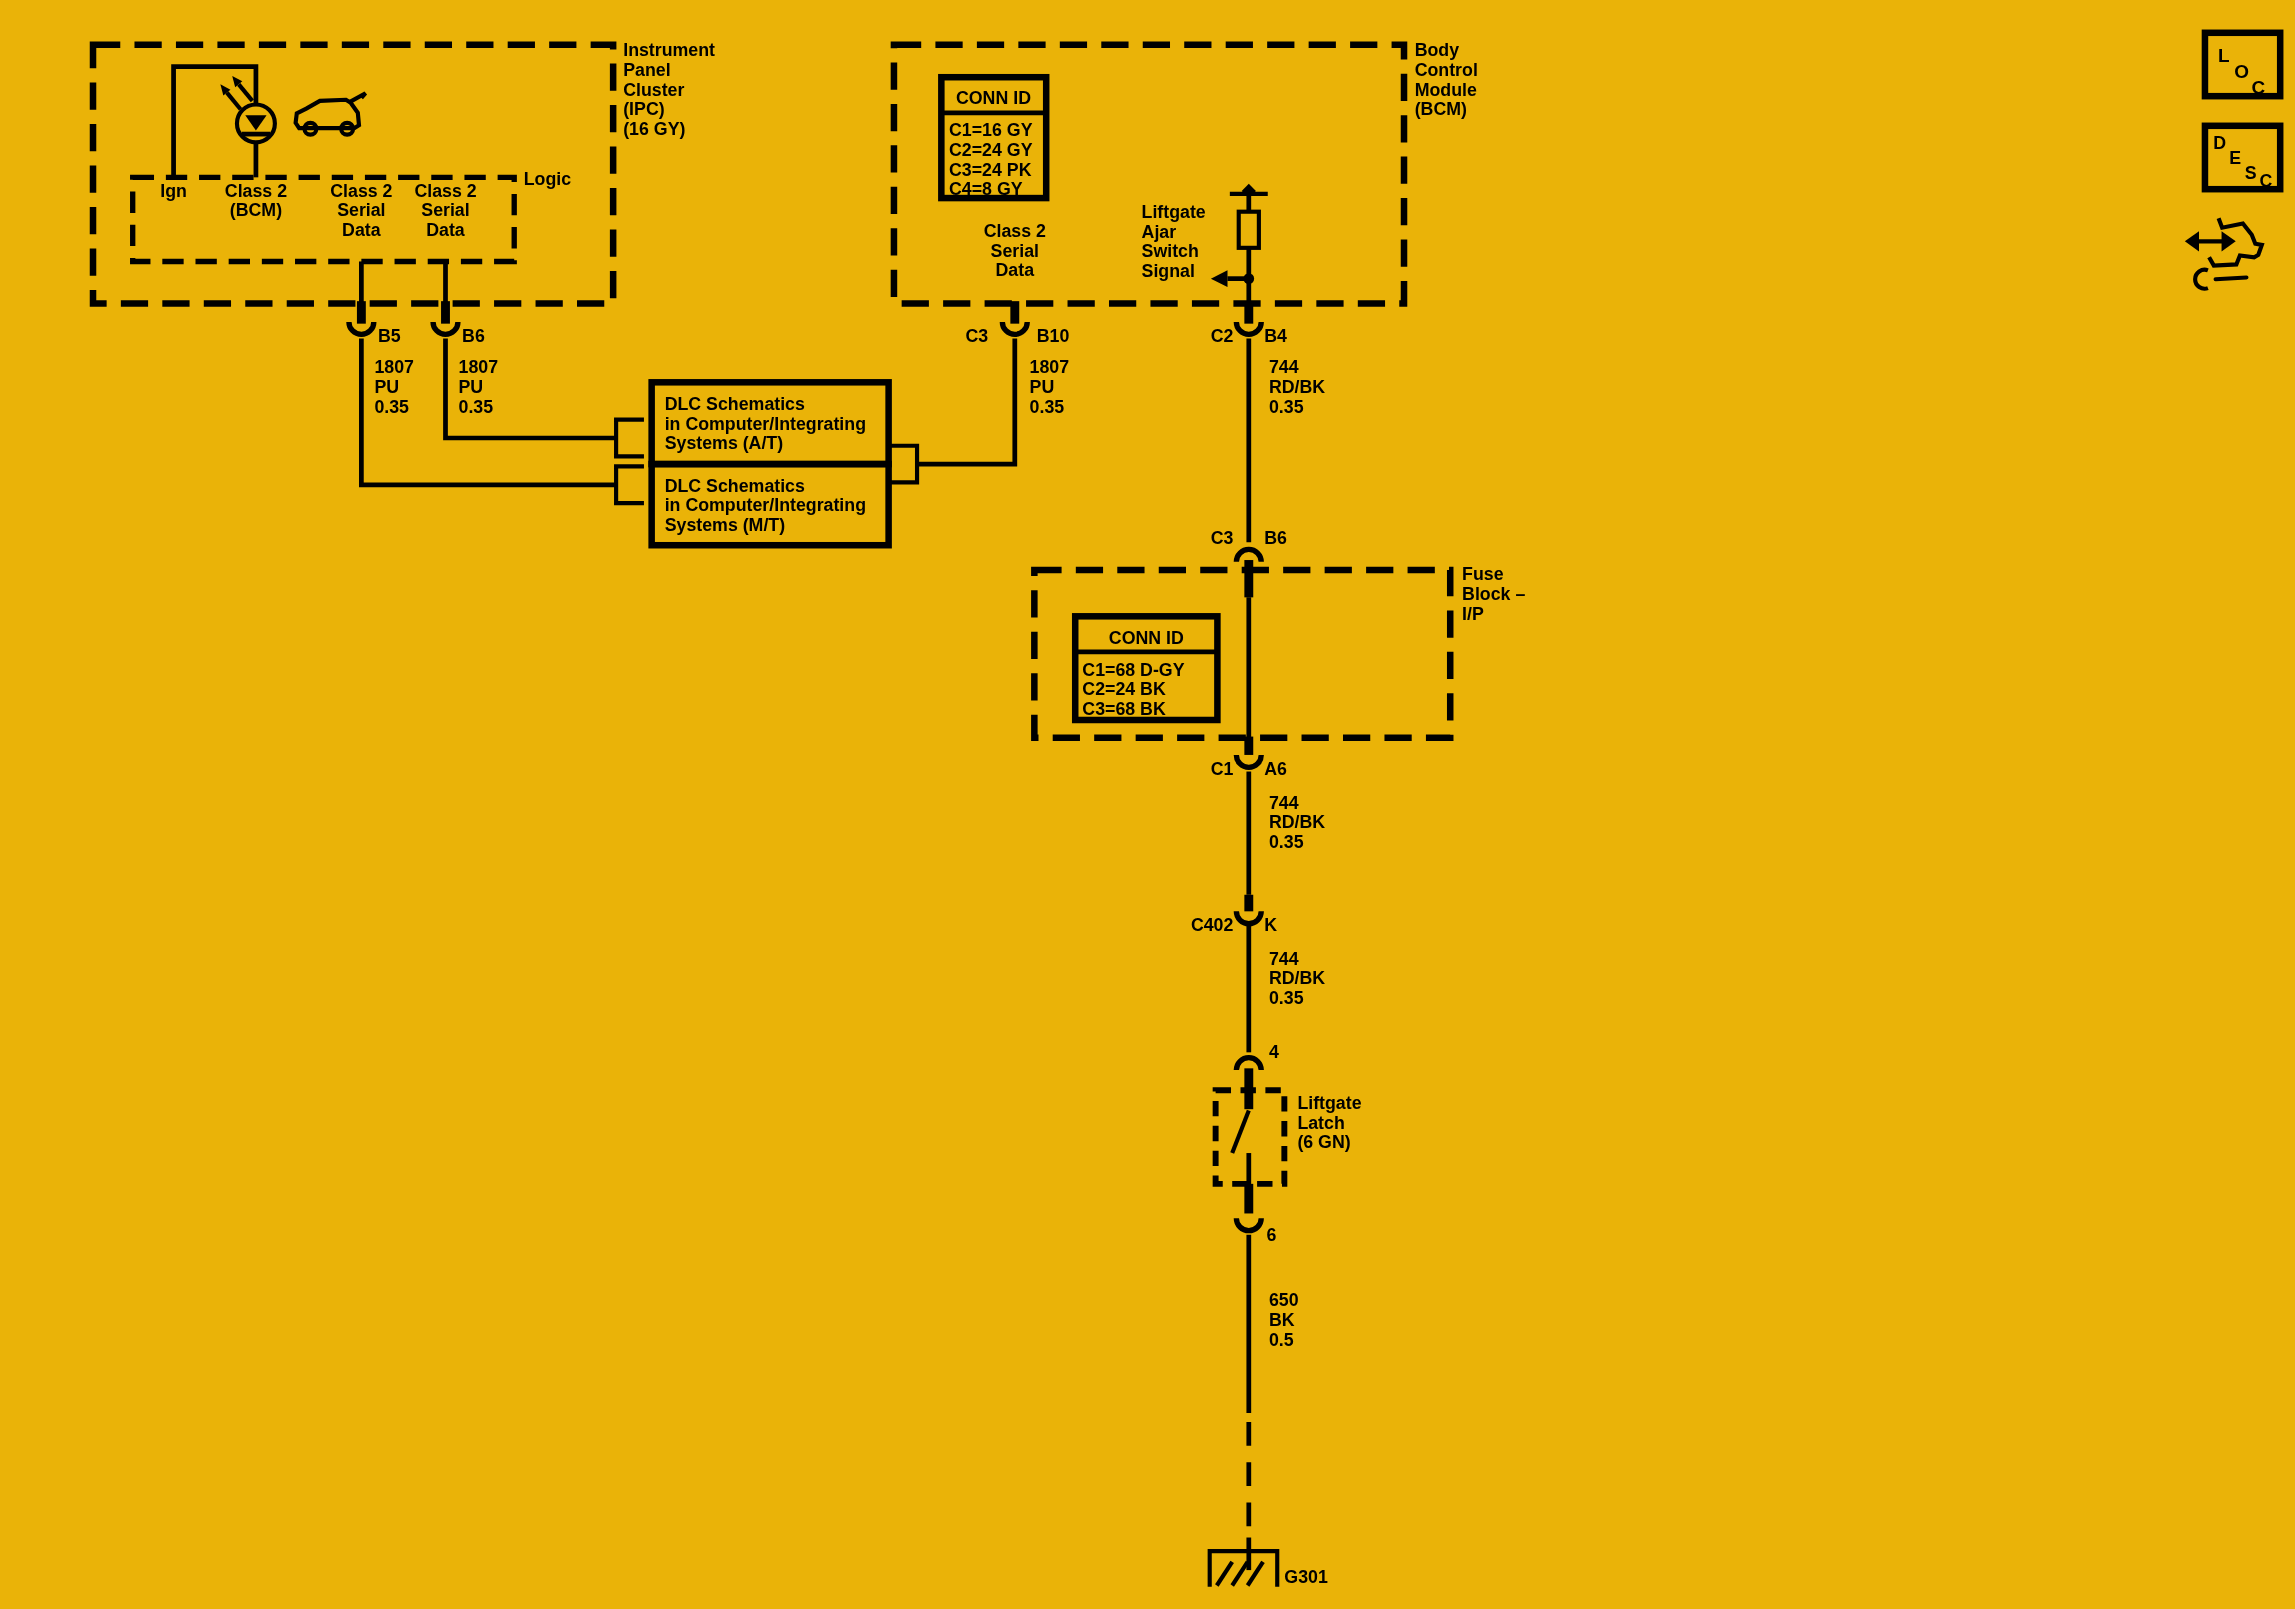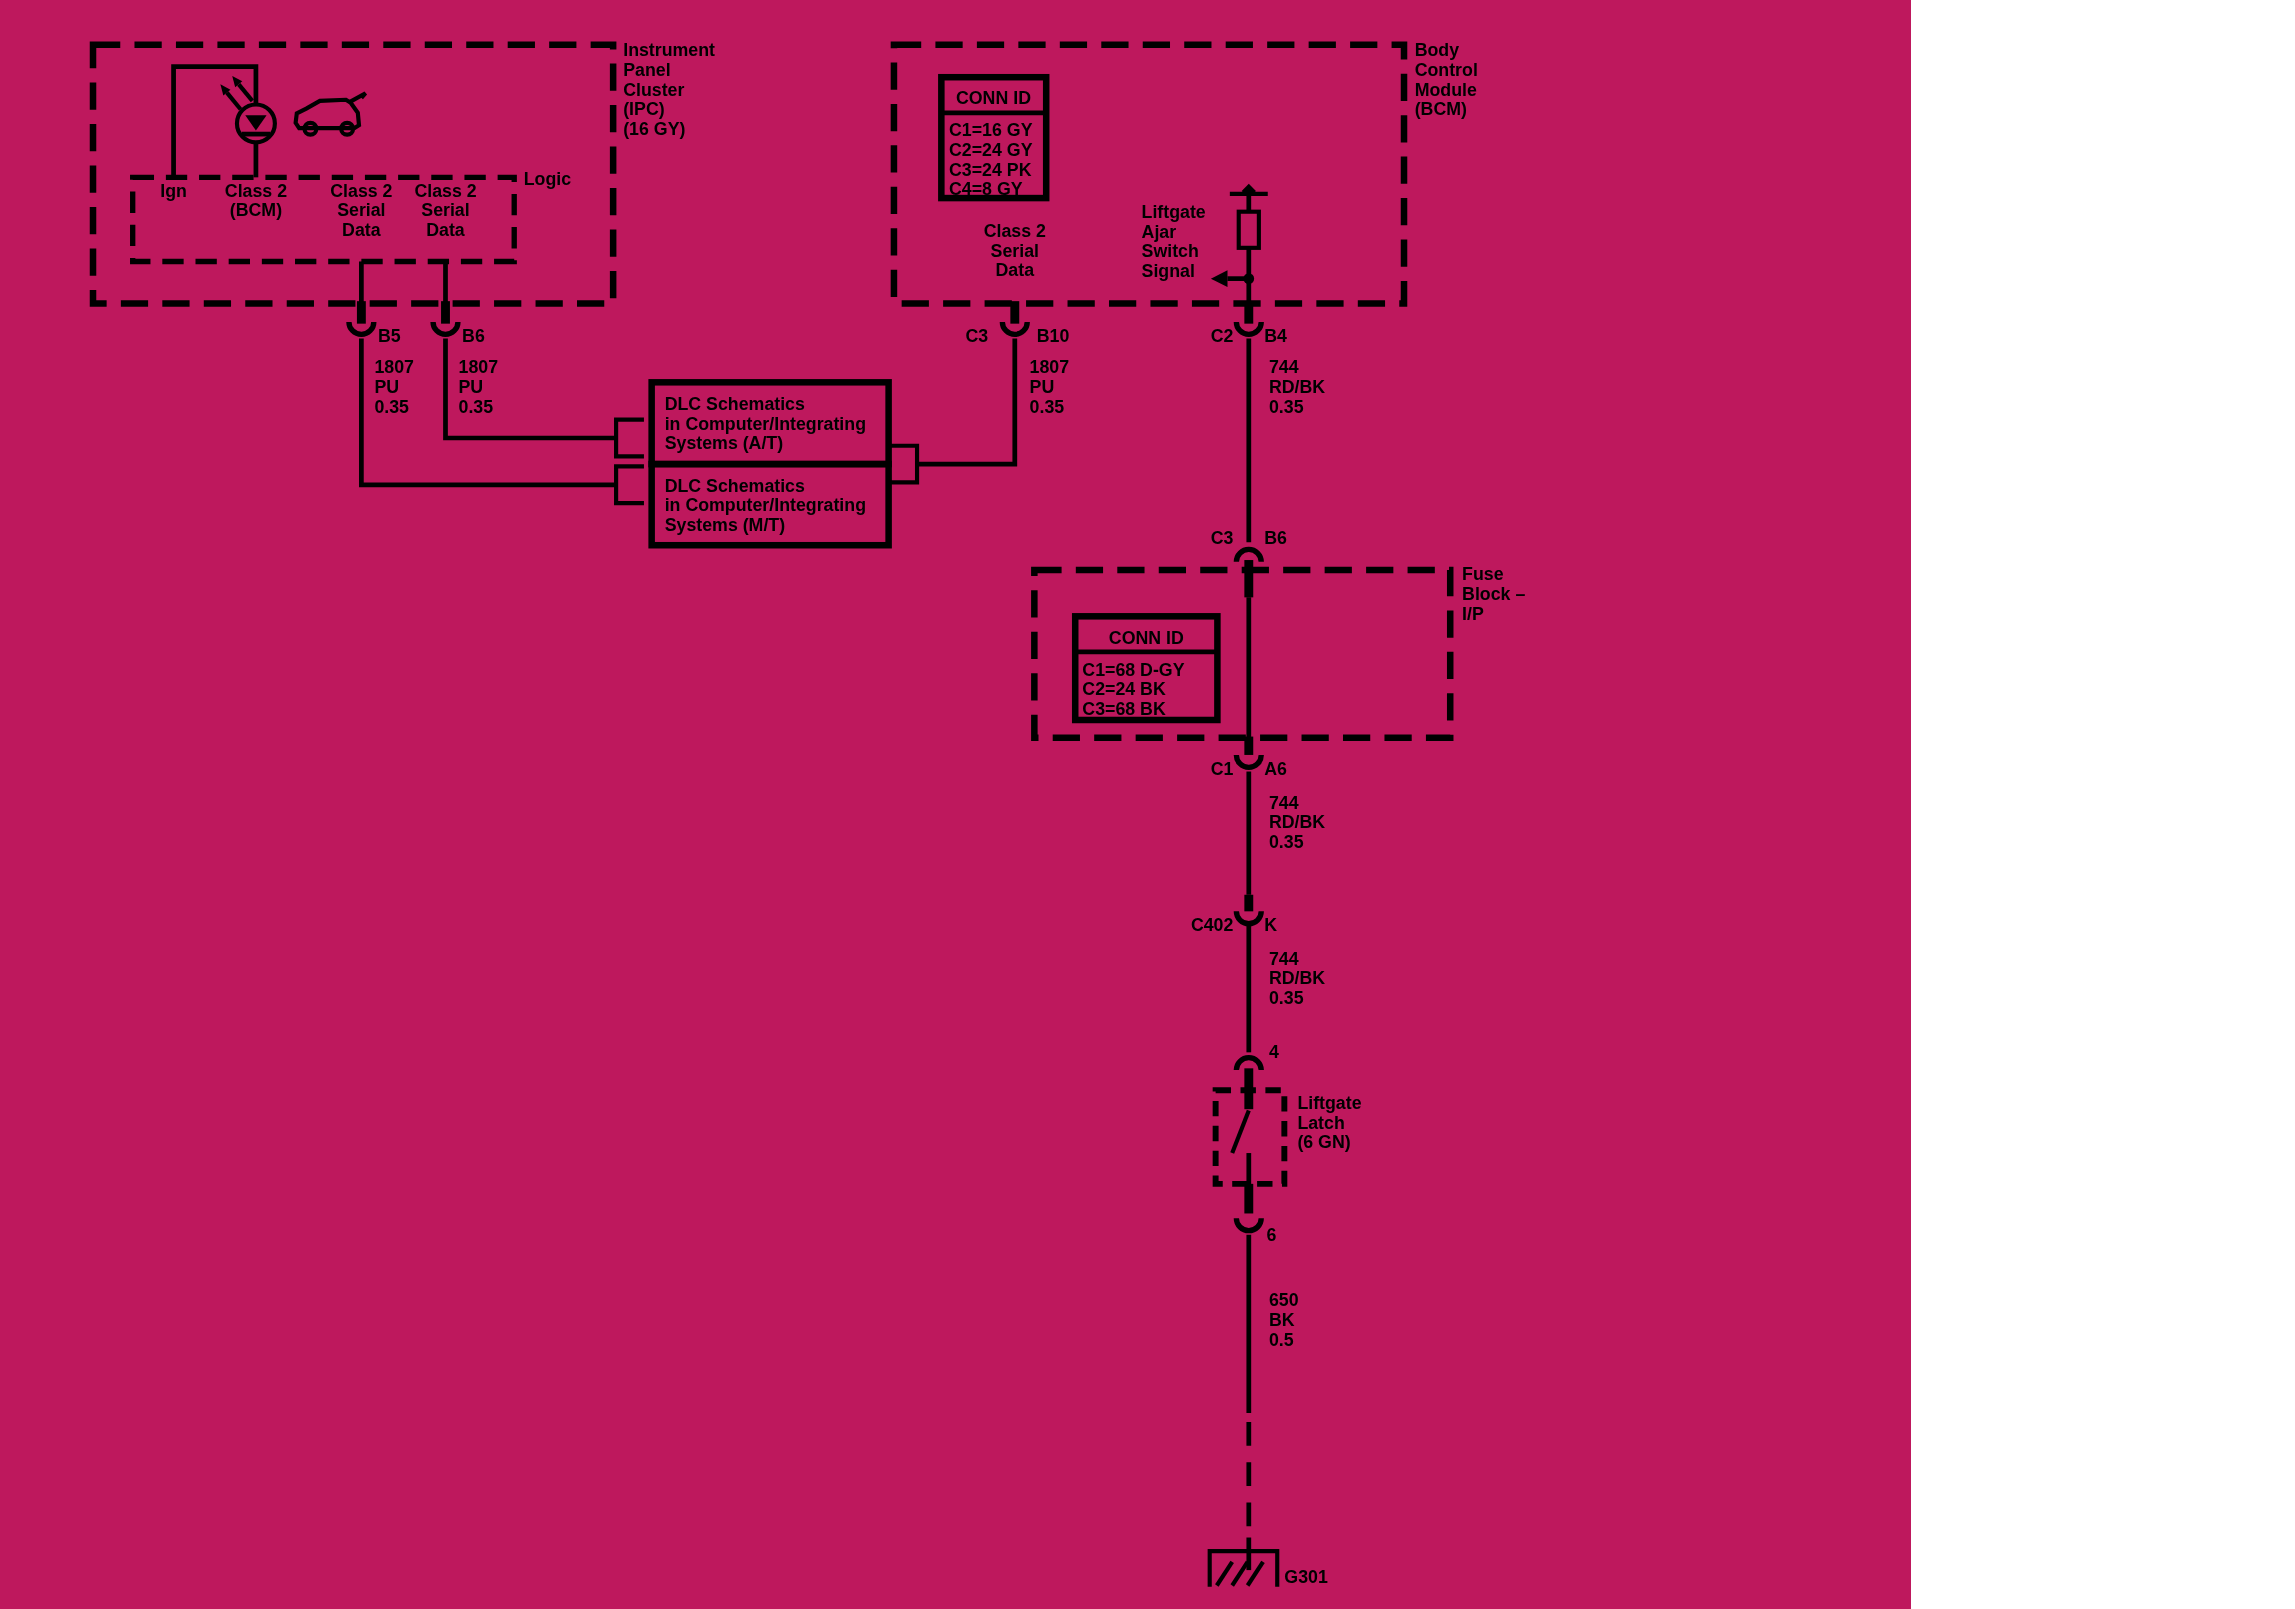--- a/index.html
+++ b/index.html
@@ -1,16 +1,16 @@
 <!DOCTYPE html>
 <html style="font-size:9.5px"><head>
 <meta charset="utf-8">
 <style>
   html,body{margin:0;padding:0;background:#ffffff;}
-  .page{position:relative;width:1911px;height:1610px;background:#be185d;overflow:hidden;}
+  .page{position:relative;width:2295px;height:1610px;background:#eab308;overflow:hidden;}
   svg{display:block;}
   text{font-family:"Liberation Sans",sans-serif;font-weight:bold;font-size:30px;fill:#000;}
   .mid{text-anchor:middle;}
   .end{text-anchor:end;}
   .big{font-size:32px;}
   .wire{stroke:#000;stroke-width:8;fill:none;}
   .wire-dash{stroke:#000;stroke-width:8;fill:none;stroke-dasharray:40 28;}
   .pin{stroke:#000;stroke-width:15;fill:none;}
   .cup{stroke:#000;stroke-width:9;fill:none;}
   .dashbox{fill:none;stroke:#000;stroke-width:11;stroke-dasharray:46 24;}

